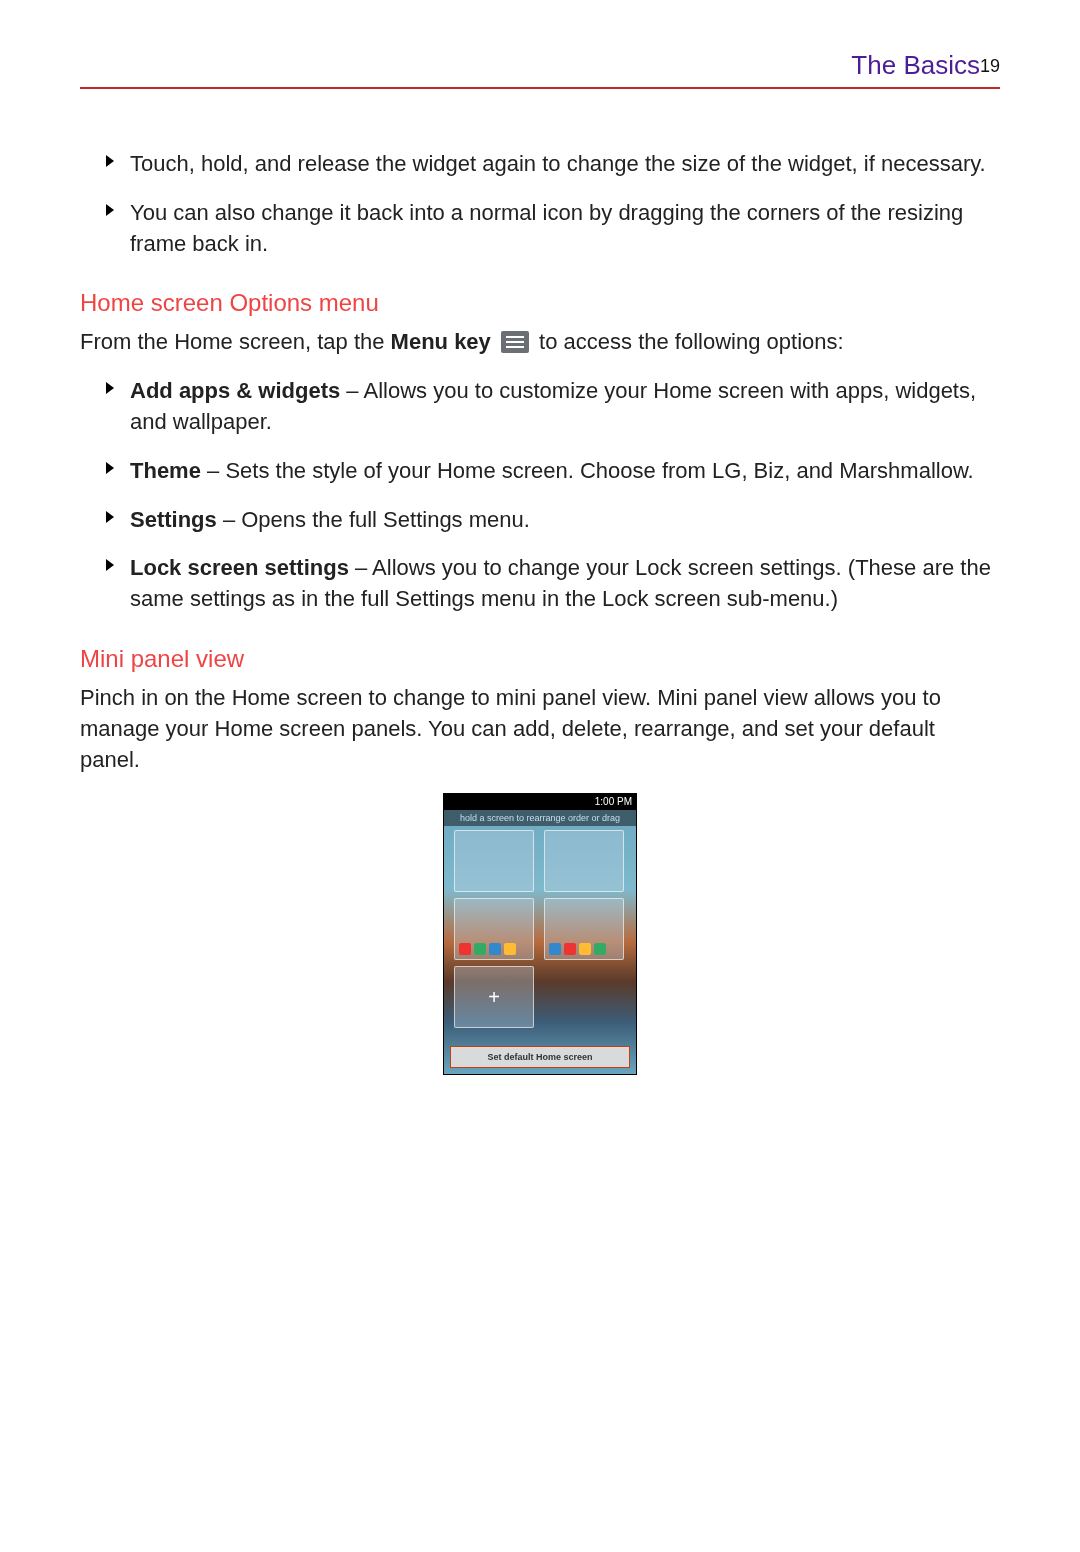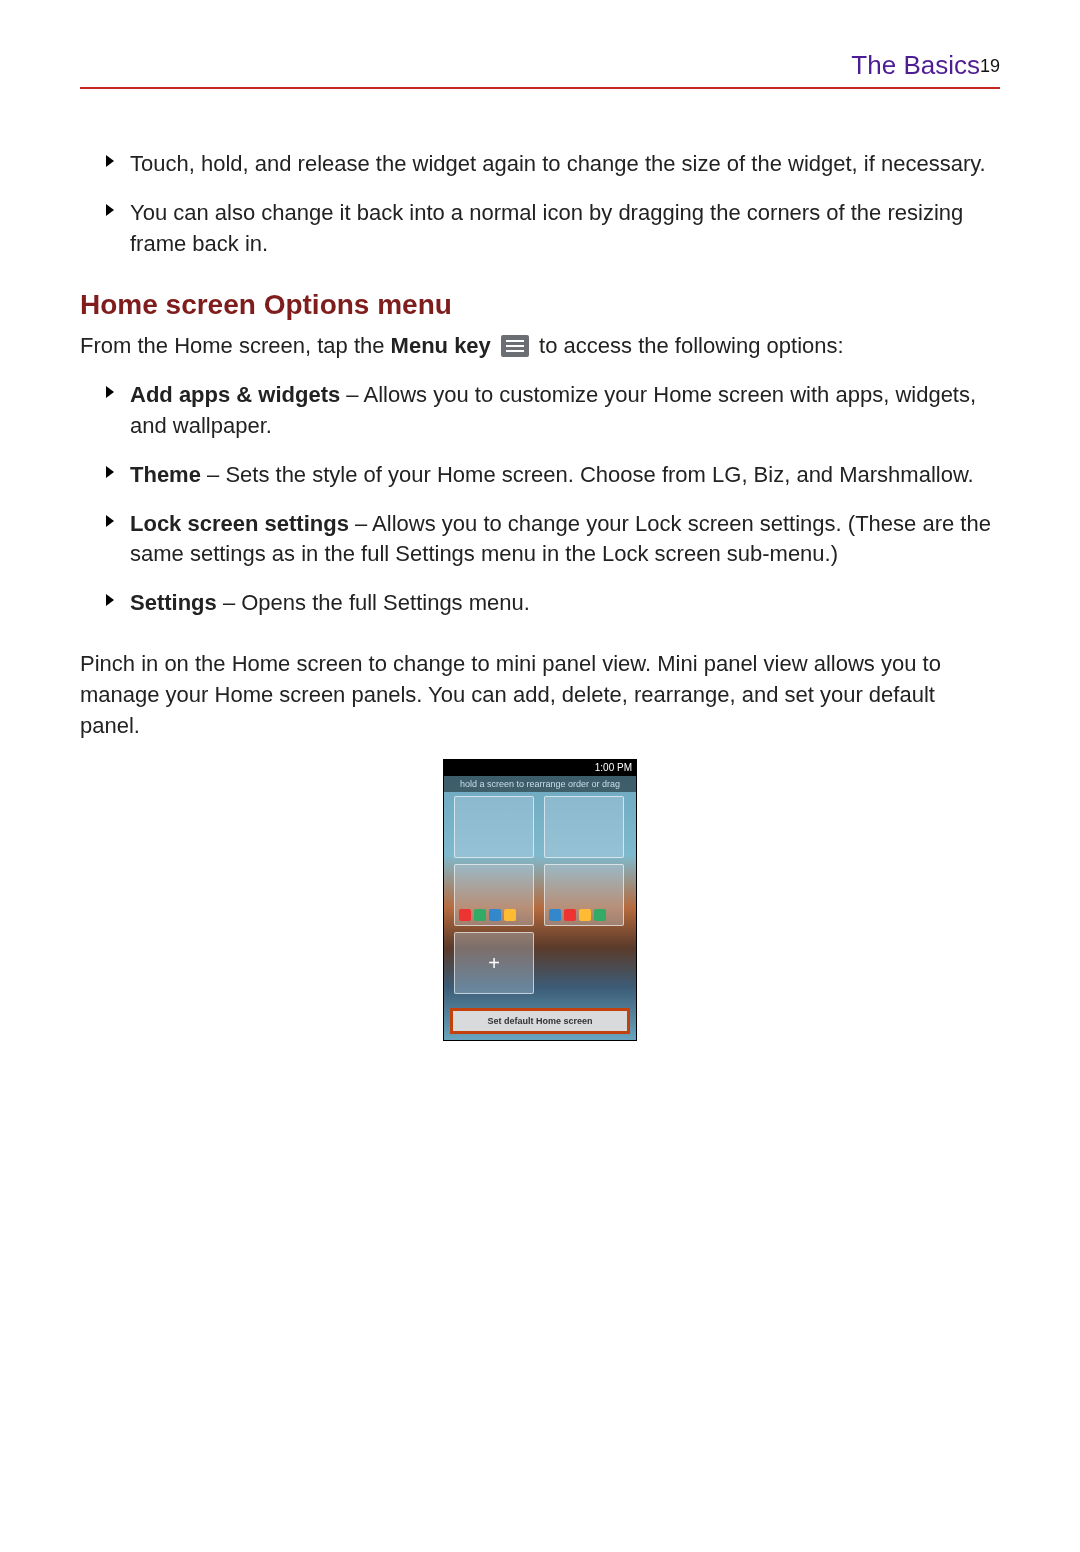--- a/index.html
+++ b/index.html
@@ -52,23 +52,23 @@
   .bullet-list li .arrow {
     position: absolute;
     left: 26px;
     top: 6px;
     width: 0; height: 0;
     border-top: 6px solid transparent;
     border-bottom: 6px solid transparent;
     border-left: 8px solid #000;
   }
   .section-head {
-    color: #7f1d1d;
-    font-size: 28px;
-    font-weight: 700;
+    color: #ef4444;
+    font-size: 24px;
+    font-weight: 400;
     margin: 30px 0 10px 0;
   }
   .para {
     margin: 0 0 18px 0;
   }
   .bold { font-weight: 700; }
   .menu-key-icon {
     display: inline-block;
     width: 28px; height: 22px;
     background: #6b6e73;
@@ -132,21 +132,21 @@
   .panel.p5 { left: 10px; top: 172px; display:flex; align-items:center; justify-content:center; color:#fff; font-size:20px; }
   .icons-row {
     position:absolute; left:4px; bottom:4px; display:flex; gap:3px;
   }
   .icons-row span {
     width:12px; height:12px; border-radius:2px;
   }
   .ic-a{background:#e33;} .ic-b{background:#3a6;} .ic-c{background:#38c;} .ic-d{background:#fb3;}
   .bottom-bar {
     position:absolute; left:6px; right:6px; bottom:6px;
-    height:20px; background:#d9dadc; border:3px solid #c2410c;
+    height:20px; background:#d9dadc; border:1px solid #c2410c;
     font-size:9px; font-weight:600; color:#333;
     display:flex; align-items:center; justify-content:center;
   }
 </style>
 </head>
 <body>
 
 <div class="page">
 
   <div class="header-line">
@@ -177,28 +177,29 @@
     <li>
       <span class="arrow"></span>
       <span class="bold">Add apps &amp; widgets</span><span> – Allows you to customize your Home screen with apps, widgets, and wallpaper.</span>
     </li>
     <li>
       <span class="arrow"></span>
       <span class="bold">Theme</span><span> – Sets the style of your Home screen. Choose from LG, Biz, and Marshmallow.</span>
     </li>
     <li>
       <span class="arrow"></span>
+      <span class="bold">Settings</span><span> – Opens the full Settings menu.</span>
+    </li>
+    <li>
+      <span class="arrow"></span>
       <span class="bold">Lock screen settings</span><span> – Allows you to change your Lock screen settings. (These are the same settings as in the full Settings menu in the Lock screen sub-menu.)</span>
     </li>
-    <li>
-      <span class="arrow"></span>
-      <span class="bold">Settings</span><span> – Opens the full Settings menu.</span>
-    </li>
   </ul>
 
+  <div class="section-head">Mini panel view</div>
   <p class="body-text para">Pinch in on the Home screen to change to mini panel view. Mini panel view allows you to manage your Home screen panels. You can add, delete, rearrange, and set your default panel.</p>
 
   <div class="phone-figure">
     <div class="status-bar">
       <span>1:00 PM</span>
     </div>
     <div class="wall"></div>
     <div class="hint-bar" style="position:absolute;left:0;right:0;top:16px;">hold a screen to rearrange order or drag</div>
     <div class="panel p1"></div>
     <div class="panel p2"></div>

